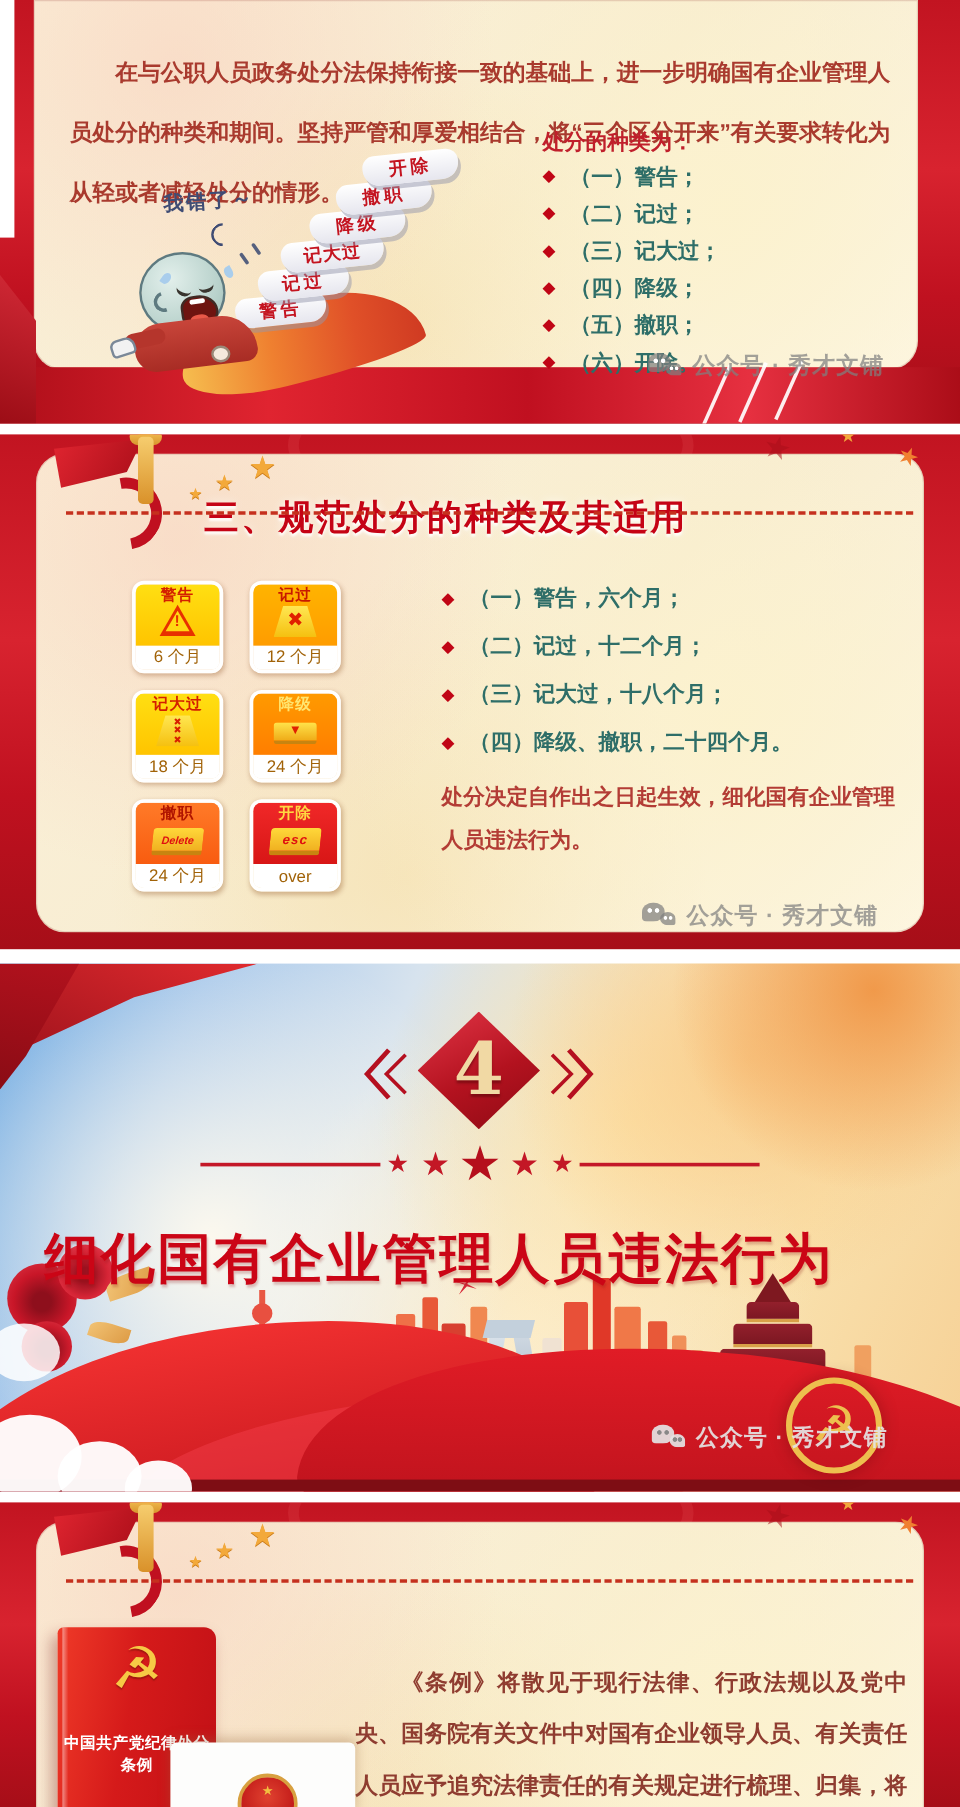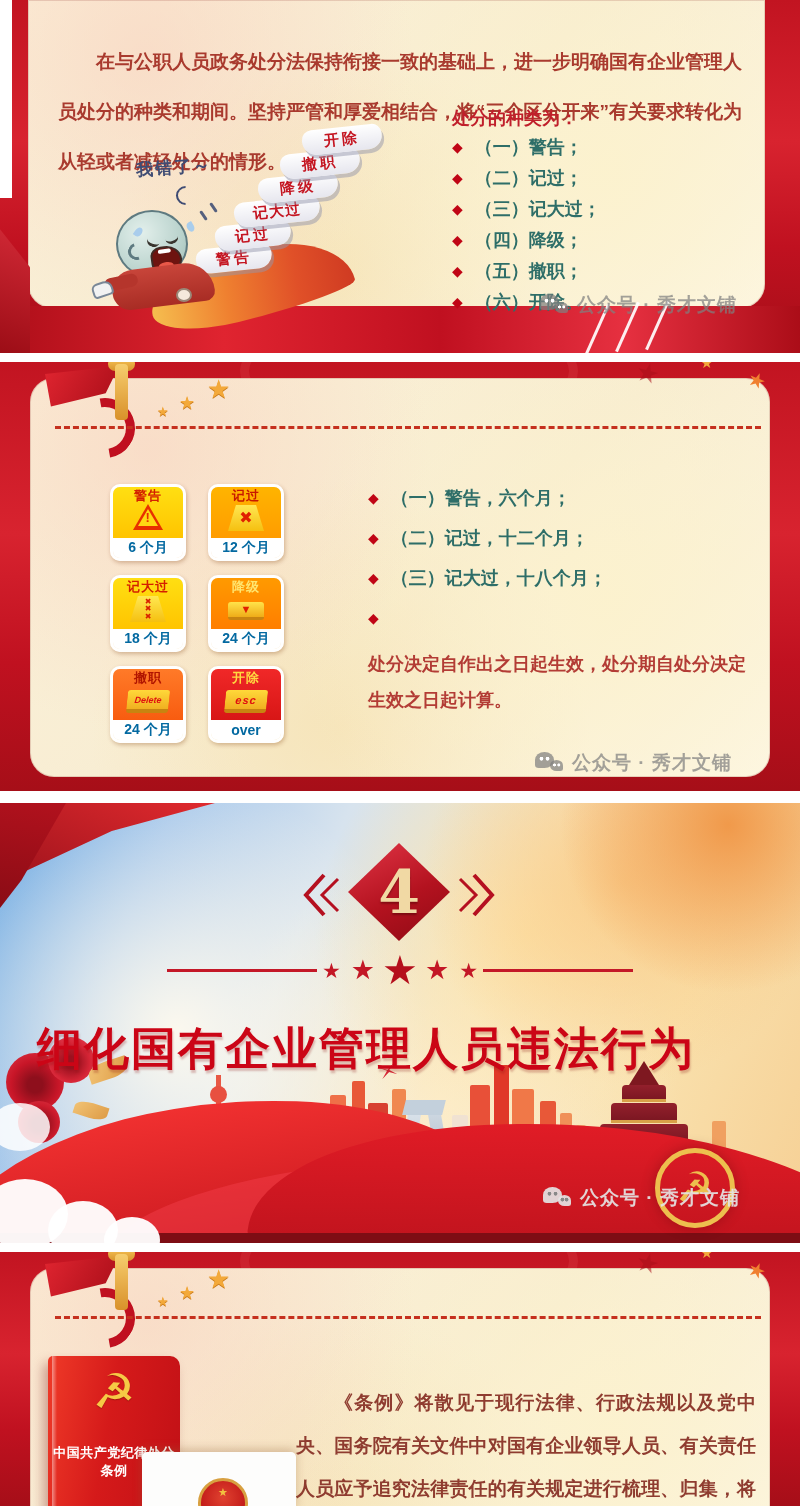--- a/index.html
+++ b/index.html
@@ -97,21 +97,21 @@
   .s1-ribbonL{left:0;top:188px;width:30px;height:165px;background:linear-gradient(200deg,#e23240,#9c0d16);clip-path:polygon(0 25%,100% 48%,100% 100%,0 100%)}
   #s1 .wm{left:540px;top:292px}
 
   
   #s2{top:362px;height:429px}
   #s2 .paper{left:30px;top:16px;width:740px;height:399px;border-radius:24px}
   .cards{position:absolute;left:110px;top:122px;display:grid;grid-template-columns:76px 76px;gap:14px 22px;z-index:3}
   .card{height:71px;border:3px solid #fff;border-radius:10px;box-shadow:1px 2px 4px rgba(120,50,0,.3);overflow:hidden;display:flex;flex-direction:column}
   .card-top{flex:1;display:flex;flex-direction:column;align-items:center;padding-top:1px;position:relative}
   .card-label{font-size:13px;font-weight:900;letter-spacing:1px;line-height:15px}
-  .card-foot{height:20px;background:#fff;display:flex;align-items:center;justify-content:center;font-size:14px;font-weight:700;color:#0369a1}
+  .card-foot{height:20px;background:#fff;display:flex;align-items:center;justify-content:center;font-size:14px;font-weight:400;color:#a16207}
   .c1 .card-top{background:linear-gradient(180deg,#ffdf12,#ffc400)} .c1 .card-label{color:#d42000}
   .c2 .card-top{background:linear-gradient(180deg,#ffb400,#ff9c00)} .c2 .card-label{color:#c81800}
   .c3 .card-top{background:linear-gradient(180deg,#ffdf12,#ffc400)} .c3 .card-label{color:#d42000}
   .c4 .card-top{background:linear-gradient(180deg,#ff9a00,#ff7e00)} .c4 .card-label{color:#ffe670}
   .c5 .card-top{background:linear-gradient(180deg,#ff7a28,#f85c10)} .c5 .card-label{color:#b01400}
   .c6 .card-top{background:linear-gradient(180deg,#f02828,#d81616)} .c6 .card-label{color:#ffd840}
   .g-warn{width:0;height:0;border-left:15px solid transparent;border-right:15px solid transparent;border-bottom:26px solid #e83000;position:relative;margin-top:1px}
   .g-warn::before{content:"";position:absolute;left:-10px;top:5px;width:0;height:0;border-left:10px solid transparent;border-right:10px solid transparent;border-bottom:17px solid #ffd912}
   .g-warn::after{content:"!";position:absolute;left:-2.5px;top:6px;font-size:13px;font-weight:900;color:#e83000}
   .g-trap{width:36px;height:26px;background:linear-gradient(180deg,#ffe752,#f5c010);clip-path:polygon(22% 0,78% 0,100% 100%,0 100%);display:flex;align-items:center;justify-content:center;margin-top:2px}
@@ -284,20 +284,21 @@
     <div class="hdr-deco">
       <div class="deco-flag"></div>
       <div class="deco-curl"></div>
       <div class="deco-flame"></div>
       <div class="deco-torch-head"></div>
       <div class="deco-torch"></div>
       <span class="deco-star ds1">★</span>
       <span class="deco-star ds2">★</span>
       <span class="deco-star ds3">★</span>
     </div>
+    <h2 class="hdr-title">三、规范处分的种类及其适用</h2>
     <div class="hdr-dash"></div>
 
     <div class="cards">
       <div class="card c1">
         <div class="card-top">
             <span class="card-label">警告</span>
           <span class="g-warn"></span>
           </div>
         <div class="card-foot">6 个月</div>
       </div>
@@ -359,23 +360,24 @@
         <div class="row">
             <span class="diamond-bullet">◆</span>
             <span class="t teal">（二）记过，十二个月；</span>
           </div>
         <div class="row">
             <span class="diamond-bullet">◆</span>
             <span class="t teal">（三）记大过，十八个月；</span>
           </div>
         <div class="row">
             <span class="diamond-bullet">◆</span>
-          </div>
-      </div>
-      <p class="s2-note">处分决定自作出之日起生效，处分期自处分决定生效之日起计算。</p>
+            <span class="t teal">（四）降级、撤职，二十四个月。</span>
+          </div>
+      </div>
+      <p class="s2-note">处分决定自作出之日起生效，细化国有企业管理人员违法行为。</p>
     </div>
 
     <div class="wm">
       <span class="wm-ic"></span>
       <span class="wm-txt">公众号 · 秀才文铺</span>
     </div>
   </section>
 
   <section class="slide" id="s3">
     <div class="abs s3-flag"></div>

